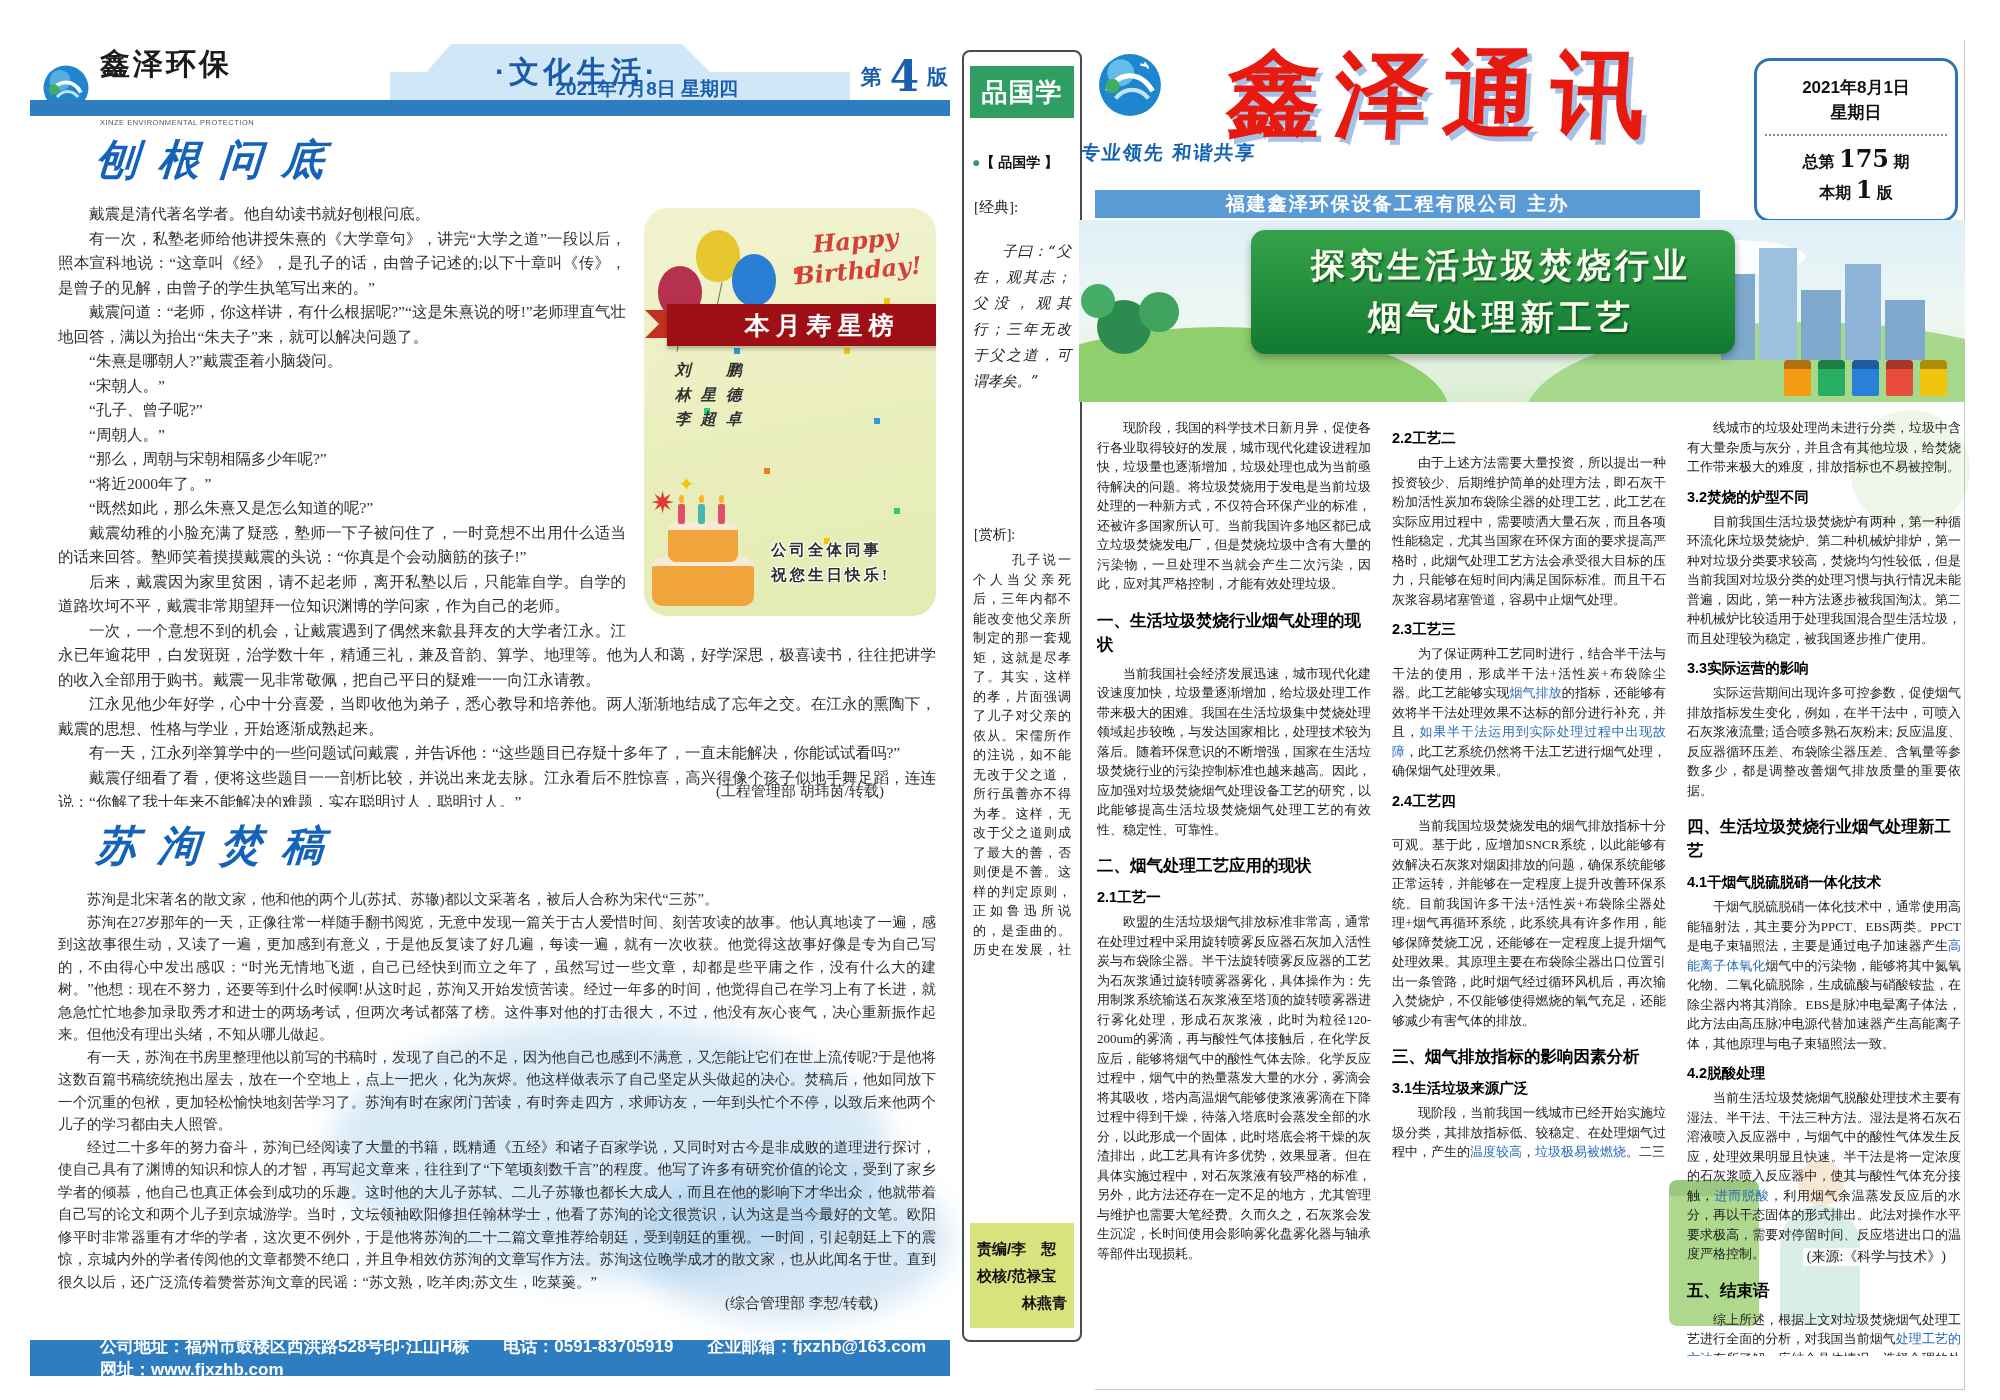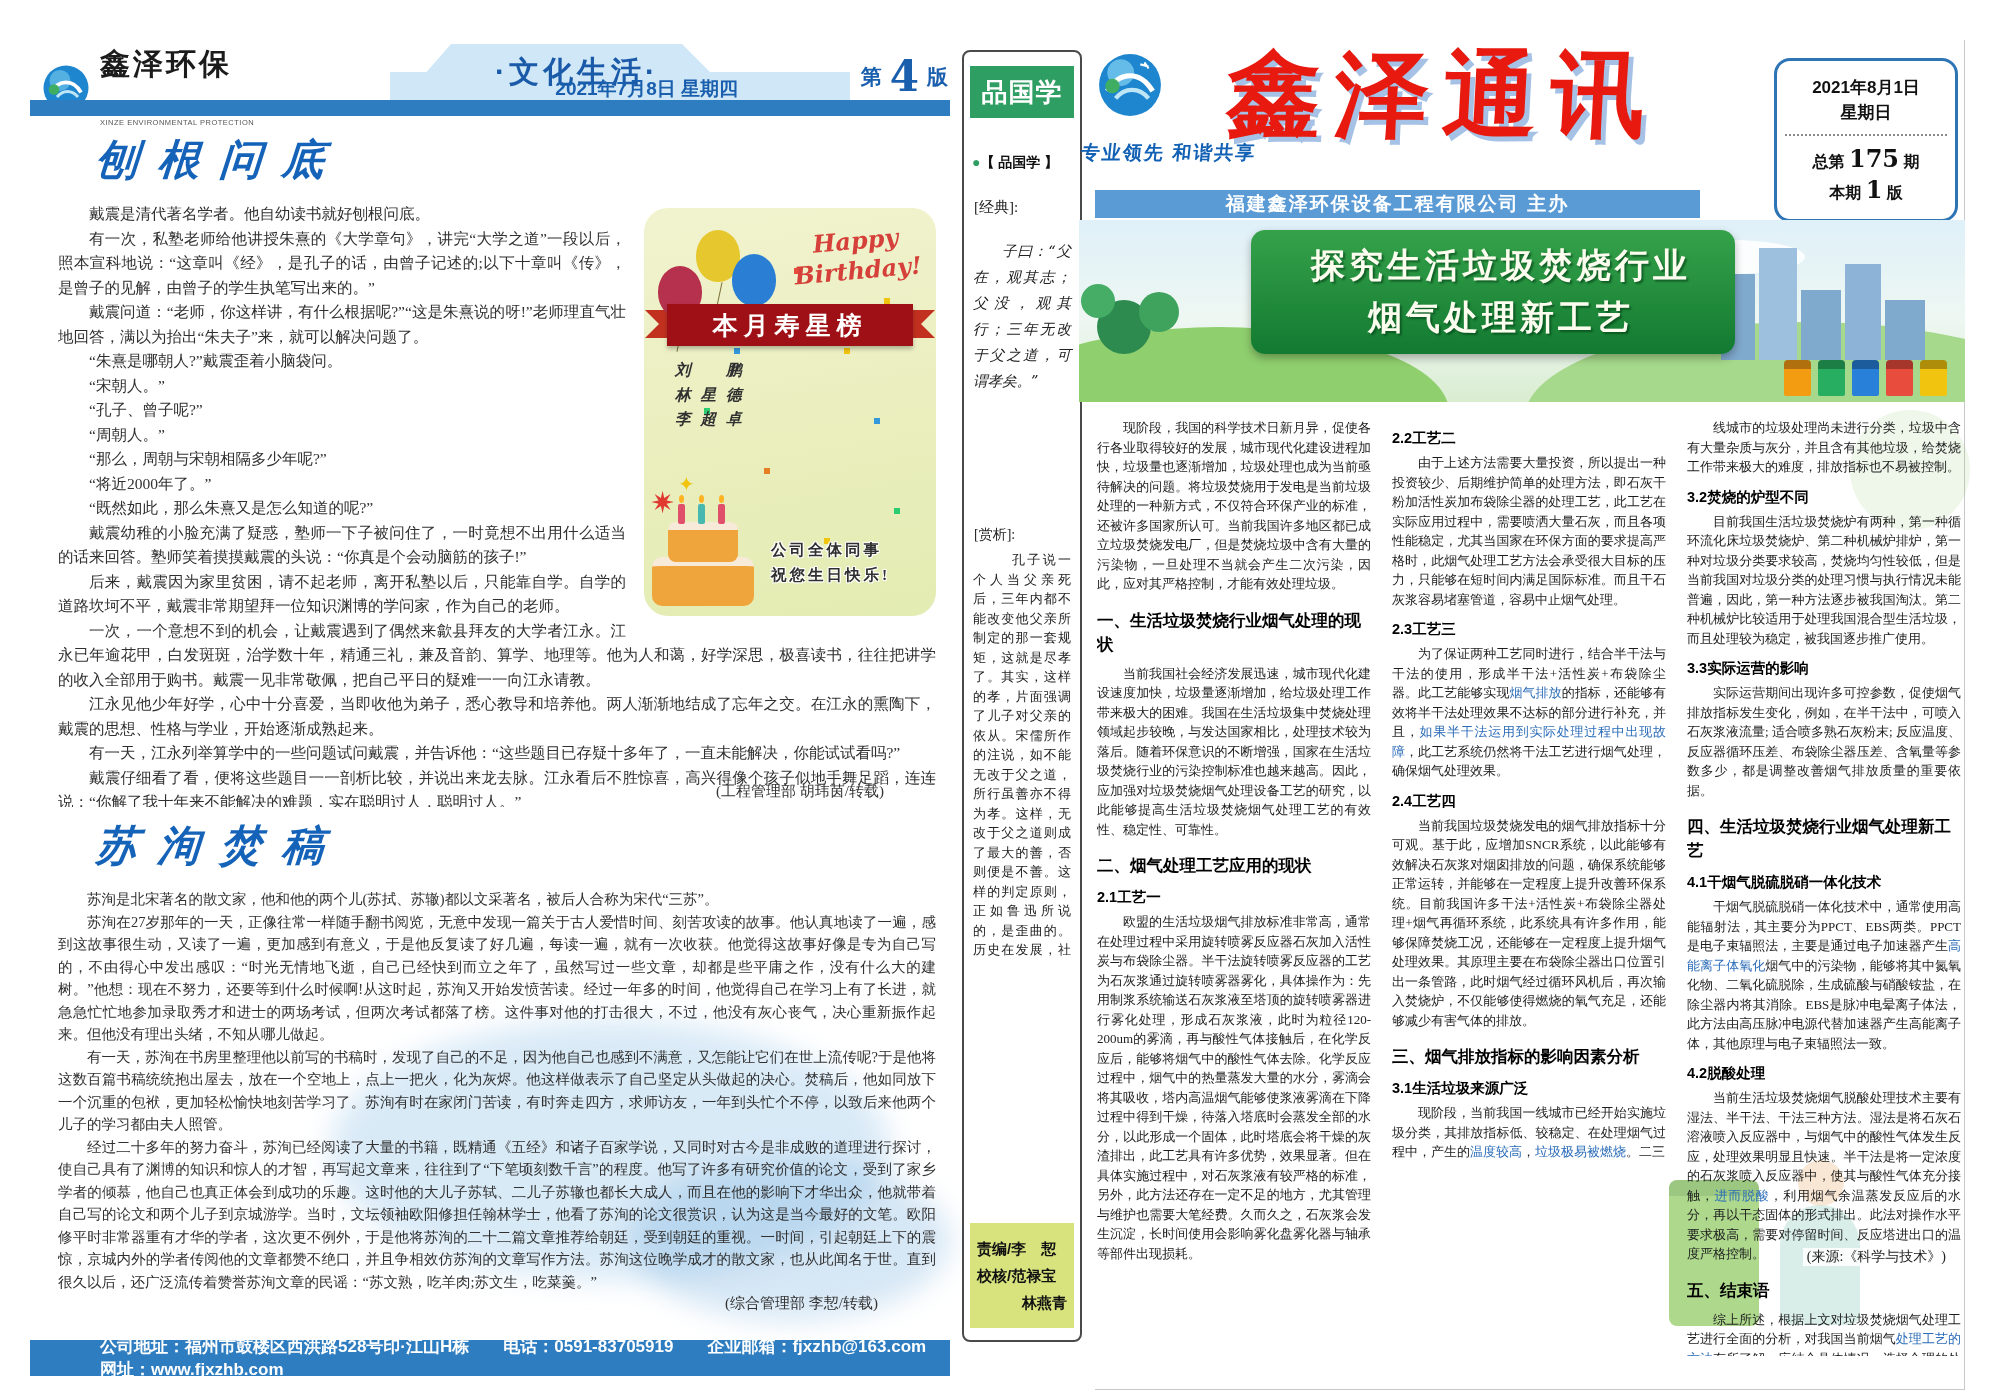--- a/index.html
+++ b/index.html
@@ -46,21 +46,21 @@
         background:linear-gradient(170deg,#f1f3cf 0%,#e9eebc 60%,#e3ecb2 100%);
         border-radius:24px;z-index:1;}
   .hb{position:absolute;right:16px;top:18px;text-align:center;color:#d5413a;
       font-family:"DejaVu Serif",serif;font-style:italic;font-weight:bold;font-size:24px;line-height:30px;transform:rotate(-5deg);}
   .bl{position:absolute;width:44px;height:52px;border-radius:50% 50% 48% 48%;}
   .bl::after{content:"";position:absolute;left:50%;top:100%;width:1px;height:34px;background:#7a6f3a;transform:rotate(12deg);}
   .b1{left:14px;top:58px;background:#b5314e;}
   .b2{left:52px;top:22px;background:#e6c72e;}
   .b3{left:88px;top:46px;background:#2a7fd4;}
   .ribbon{position:absolute;left:8%;top:96px;width:84%;height:42px;background:#9f1016;
-          display:flex;align-items:center;justify-content:center;box-shadow:0 3px 4px rgba(0,0,0,.25);}
+          display:flex;align-items:center;justify-content:center;box-shadow:0 3px 4px rgba(0,0,0,.25);padding-left:32px;}
   .ribbon span{color:#fff;font-weight:900;font-size:25px;letter-spacing:6px;}
   .ribbon::before,.ribbon::after{content:"";position:absolute;top:6px;border:14px solid #c2311f;z-index:-1;}
   .ribbon::before{left:-22px;border-left-color:transparent;}
   .ribbon::after{right:-22px;border-right-color:transparent;}
   .card-names{position:absolute;left:0;top:150px;width:100%;text-align:center;}
   .card-names p{margin:0;font-family:"DejaVu Serif",serif;font-style:italic;font-weight:bold;
                 color:#223190;font-size:31px;line-height:56px;letter-spacing:10px;text-indent:0;}
   .card-wish{position:absolute;left:96px;top:330px;}
   .card-wish p{margin:0;color:#e23c31;font-weight:900;font-size:21px;line-height:33px;letter-spacing:3px;text-indent:0;
                text-shadow:-1px -1px 0 #fff,1px -1px 0 #fff,-1px 1px 0 #fff,1px 1px 0 #fff;}
@@ -106,21 +106,21 @@
               border-right:1px solid #c8c8c8;border-bottom:1px solid #c8c8c8;box-sizing:border-box;}
   .rp-sphere{position:absolute;left:2px;top:12px;width:66px;height:66px;}
   .rp-slogan{position:absolute;left:-14px;top:100px;font-size:19px;font-weight:900;color:#1261b4;
              letter-spacing:2px;transform:skewX(-6deg);white-space:nowrap;}
   .rp-masthead{position:absolute;left:132px;top:-8px;font-family:"DejaVu Serif",serif;font-weight:900;
                font-size:94px;color:#e8190e;letter-spacing:14px;white-space:nowrap;
                text-shadow:5px 5px 0 rgba(55,120,200,.45);transform:skewX(-3deg);}
   .rp-orgbar{position:absolute;left:0;top:150px;width:605px;height:28px;background:#5b9bd5;
              display:flex;align-items:center;justify-content:center;}
   .rp-orgbar span{color:#fff;font-size:19px;font-weight:bold;letter-spacing:2px;}
-  .issue-box{position:absolute;right:6px;top:18px;width:184px;height:164px;border:3px solid #2e75b6;
+  .issue-box{position:absolute;right:6px;top:18px;width:204px;height:164px;border:3px solid #2e75b6;
              border-radius:16px;background:#fff;text-align:center;padding:14px 4px;box-sizing:border-box;}
   .issue-box .ib-date{font-size:17px;font-weight:bold;color:#111;line-height:26px;}
   .issue-box .ib-week{font-size:17px;font-weight:bold;color:#111;line-height:24px;}
   .issue-box .ib-dots{border-top:2px dotted #8a8a8a;margin:9px 4px;}
   .issue-box .ib-line{font-size:16px;font-weight:bold;color:#111;line-height:28px;}
   .issue-box .ib-big{font-size:24px;font-family:"DejaVu Serif",serif;}
 
   .banner{position:absolute;left:-16px;top:180px;width:886px;height:182px;overflow:hidden;
           background:linear-gradient(180deg,#dff0f9 0%,#eef7f2 55%,#d9edd0 100%);}
   .hill1{position:absolute;left:-90px;bottom:-95px;width:460px;height:170px;background:#8fcf6e;border-radius:50%;}

